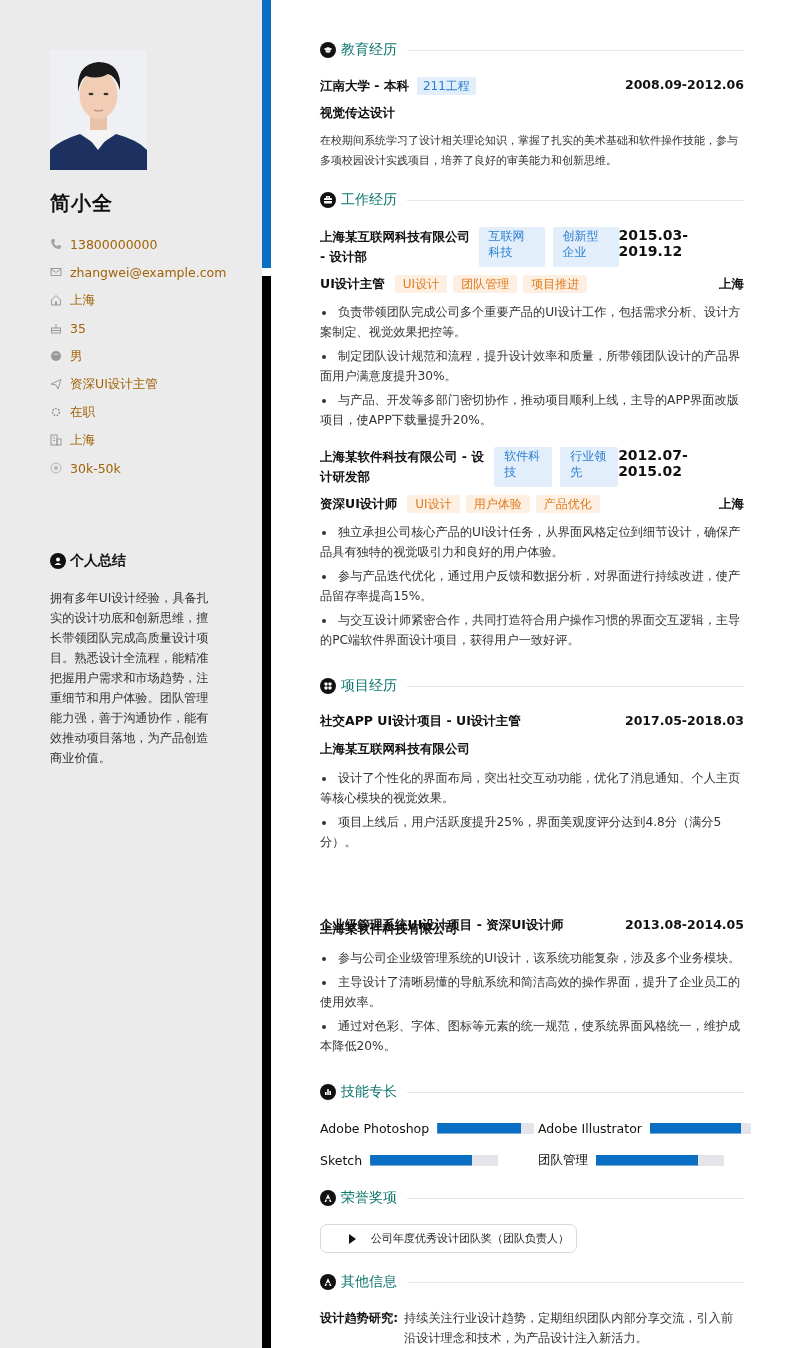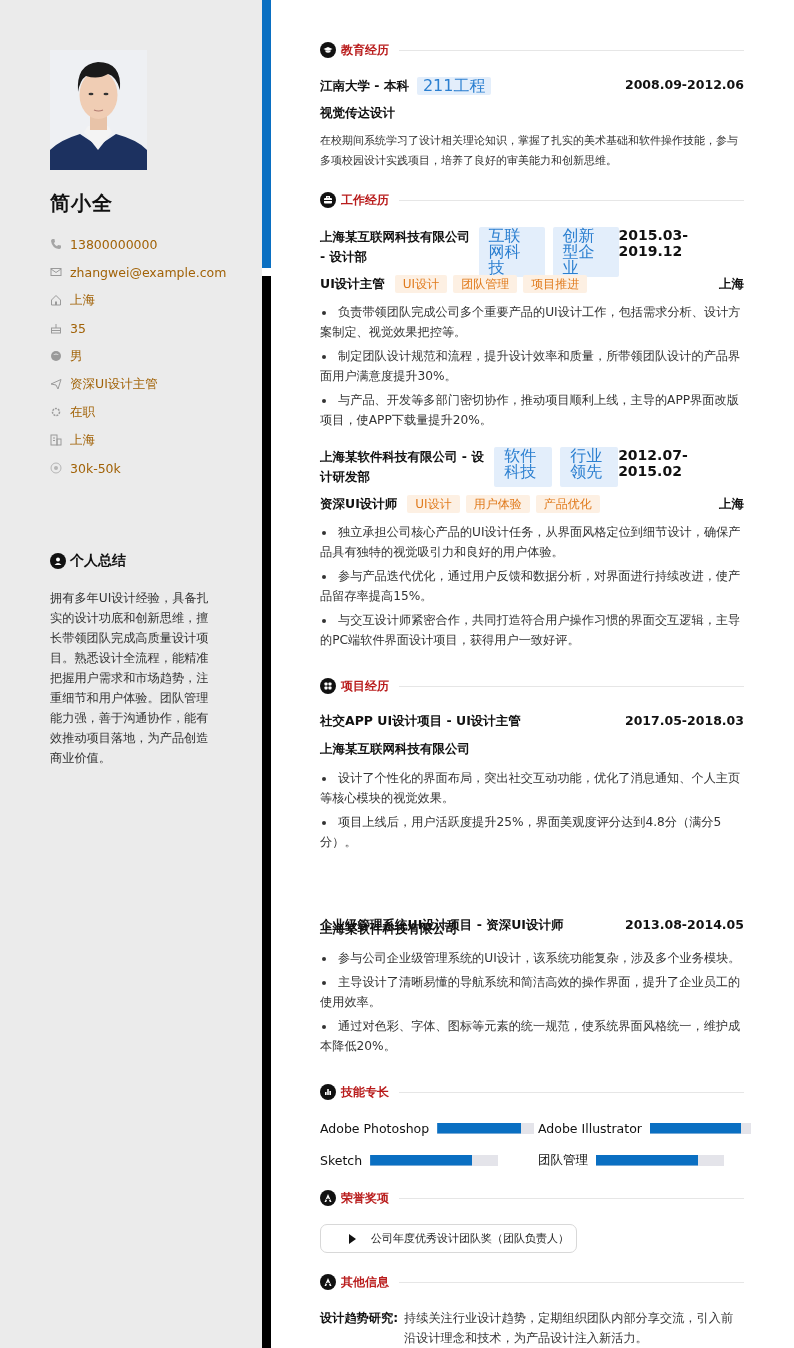--- a/index.html
+++ b/index.html
@@ -21,28 +21,28 @@
 
   .summary-title { position: absolute; left: 50px; top: 552px; display: flex; align-items: center; font-size: 14px; font-weight: bold; color: #111; }
   .summary-title .dot { width: 16px; height: 16px; border-radius: 50%; background: #111; margin-right: 4px; display: inline-flex; align-items: center; justify-content: center; }
   .summary-text { position: absolute; left: 50px; top: 588px; width: 160px; font-size: 12.2px; line-height: 20px; color: #333; }
 
   
   .main { position: absolute; left: 320px; top: 0; width: 424px; }
   .sec-head { position: absolute; left: 0; display: flex; align-items: center; width: 424px; height: 20px; }
   .sec-head .hic { width: 16px; height: 16px; border-radius: 50%; background: #111; display: inline-flex; align-items: center; justify-content: center; margin-right: 5px; flex: none; }
   .sec-head .hic svg { width: 10px; height: 10px; }
-  .sec-head .htxt { font-size: 12px; font-weight: bold; color: #b91c1c; white-space: nowrap; }
+  .sec-head .htxt { font-size: 14px; font-weight: normal; color: #0f766e; white-space: nowrap; }
   .sec-head .hline { flex: 1; height: 1px; background: #e6e6e6; margin-left: 10px; }
 
   .abs { position: absolute; left: 0; }
   .row { display: flex; justify-content: space-between; align-items: flex-start; width: 424px; }
   .b13 { font-size: 12.5px; font-weight: bold; color: #111; }
   .date { font-size: 12.5px; font-weight: bold; color: #111; white-space: nowrap; }
-  .tag-blue { display: inline-block; background: #e3eefb; color: #2b7fd0; font-size: 16px; padding: 1px 6px; border-radius: 2px; line-height: 16px; }
+  .tag-blue { display: inline-block; background: #e3eefb; color: #2b7fd0; font-size: 12px; padding: 1px 6px; border-radius: 2px; line-height: 16px; }
   .tag-orange { display: inline-block; background: #fdf0e3; color: #e07a1c; font-size: 12px; padding: 1px 8px; border-radius: 2px; line-height: 16px; margin-left: 6px; font-weight: normal; }
   .p { font-size: 11px; line-height: 20px; color: #333; }
   .bullets { list-style: none; width: 424px; }
   .bullets li { position: relative; font-size: 12.2px; line-height: 20px; color: #333; margin-bottom: 4px; text-indent: 18px; }
   .bullets li::before { content: ""; position: absolute; left: 2px; top: 9px; width: 4px; height: 4px; background: #333; border-radius: 50%; }
 
   .company-head { display: flex; width: 424px; }
   .company-name { width: 160px; font-size: 12.5px; font-weight: bold; line-height: 20px; color: #111; }
   .company-tags { display: flex; gap: 8px; margin-left: 8px; }
   .company-tags .tag-blue { width: 66px; line-height: 16px; padding: 1px 10px; }

